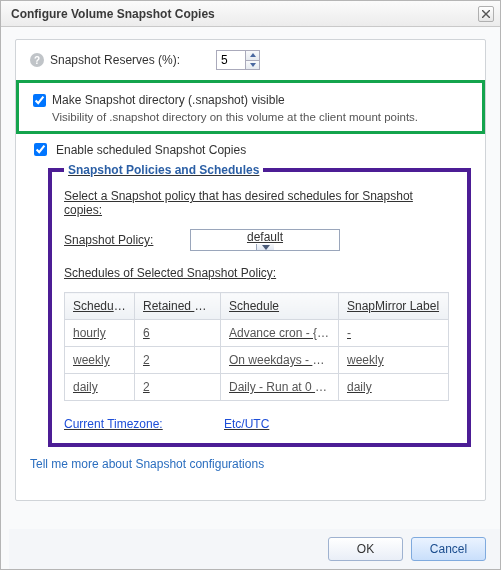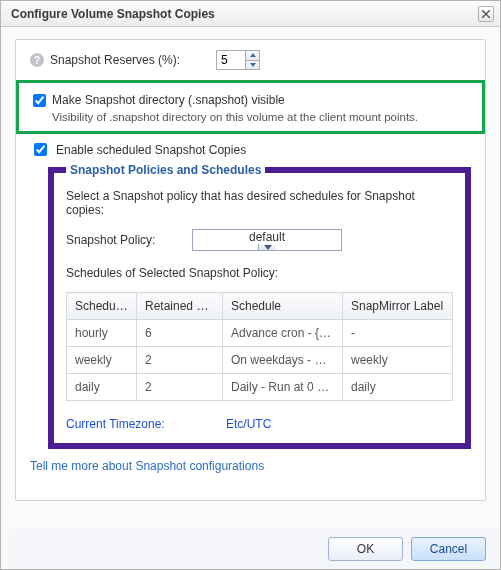--- a/index.html
+++ b/index.html
@@ -95,23 +95,24 @@
     padding: 10px 14px 8px 14px;
   }
   .check-row {
     display:flex;align-items:flex-start;gap:6px;
   }
   .check-row input[type=checkbox]{margin:1px 0 0 0;}
   .check-row .texts { display:flex;flex-direction:column;gap:4px; }
   .subtext { color:#555;font-size:11.5px;margin-left:0px;text-align:right; }
   .enable-row { display:flex;align-items:center;gap:6px;margin:2px 0 2px 0; }
   fieldset.policies {
-    border:6px solid #4c1d95;
+    border:4px solid #4c1d95;
     margin:4px 0 0 18px;
-    padding:10px 12px 12px 12px;
+    padding:10px 18px 12px 12px;
+    text-decoration:underline;
   }
   fieldset.policies legend {
     color:#2b5fa5;font-weight:bold;padding:0 4px;font-size:12px;
   }
   .policies .desc { margin:2px 0 12px 0; }
   .line { display:flex;align-items:center;gap:6px;margin-bottom:15px;}
   .line label{flex:0 0 120px;}
   .dropdown {
     position:relative;display:inline-flex;align-items:center;
     border:1px solid #9aa6bb;height:22px;width:150px;background:#fff;flex-direction:column;

